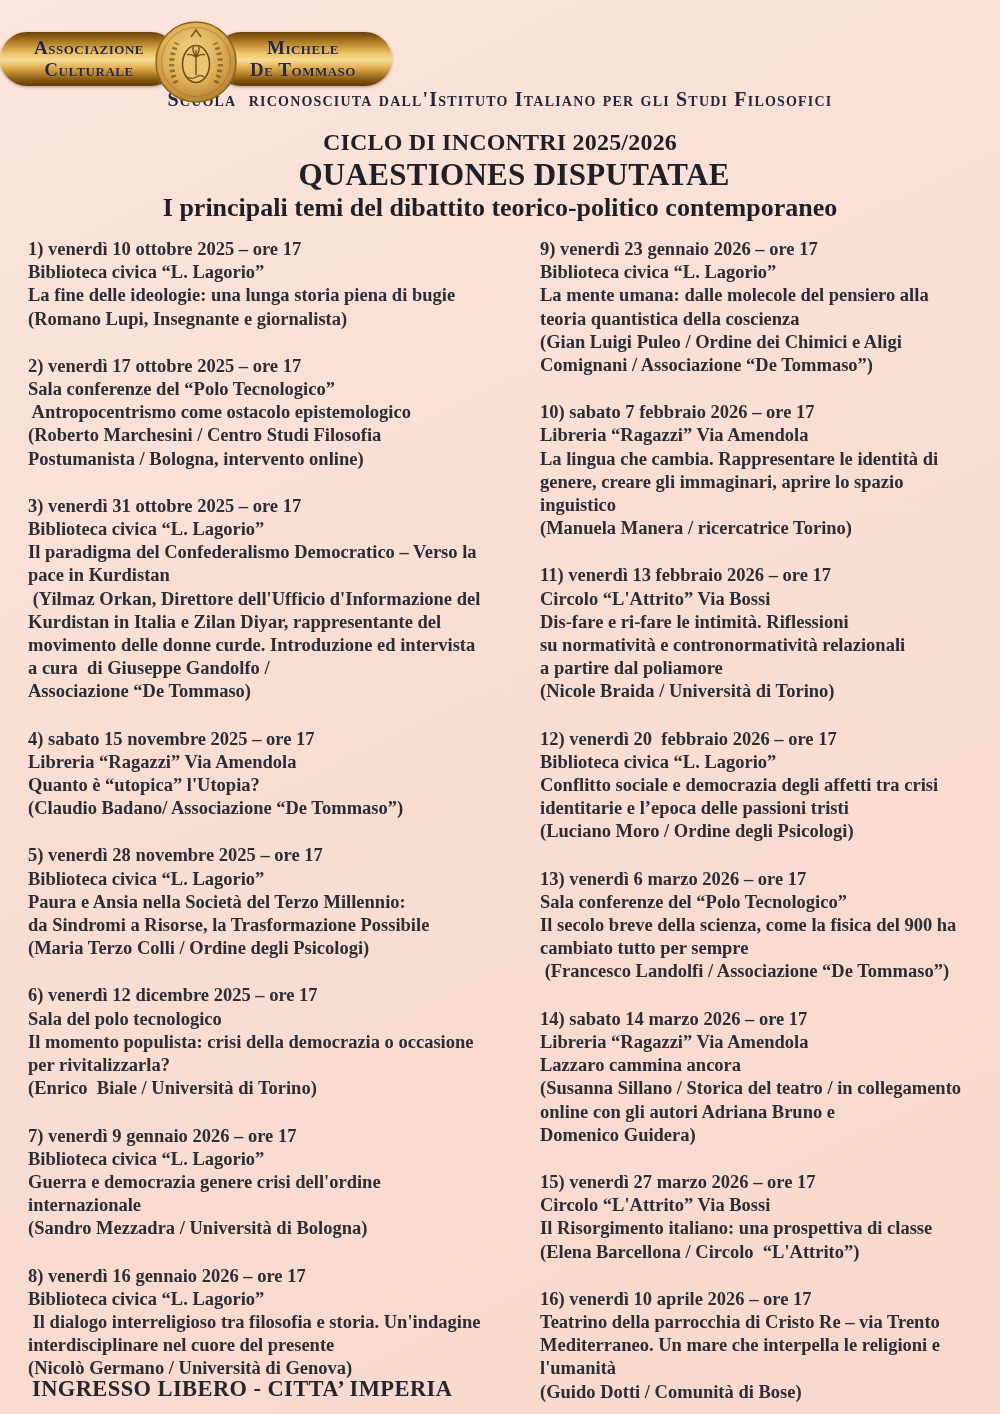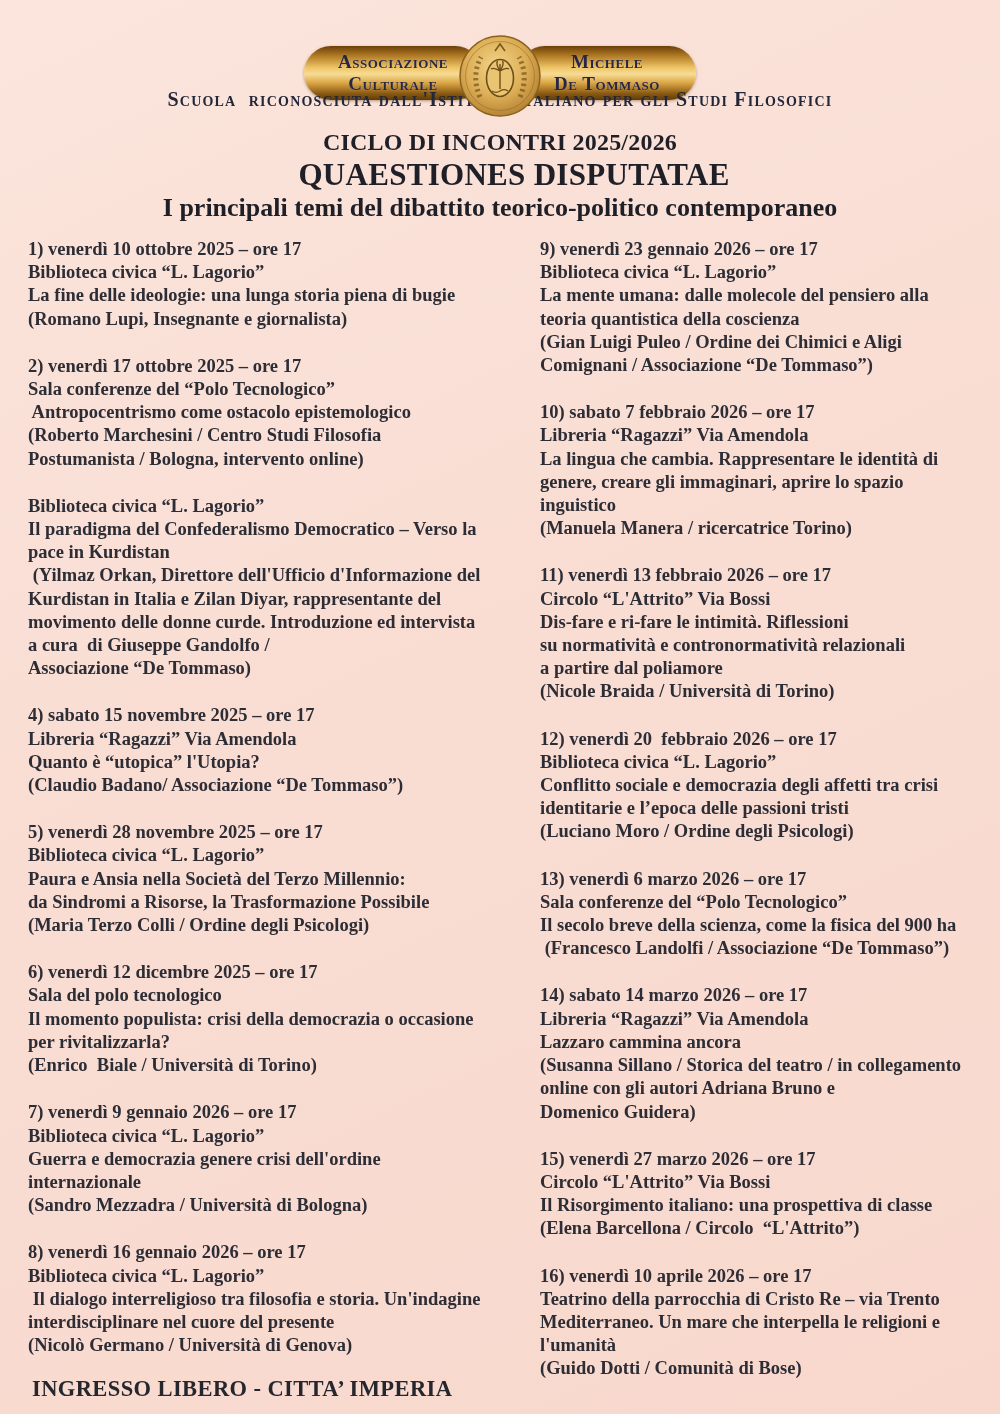--- a/index.html
+++ b/index.html
@@ -13,24 +13,23 @@
     height: 1414px;
     margin: 0 auto;
     overflow: hidden;
     background: linear-gradient(155deg, #fbe5dc 0%, #f9ddd3 45%, #f8d8cd 100%);
     color: #2d2d36;
   }
 
   
   .banner-wrap {
     position: absolute;
-    top: 32px; left: 0; right: 0;
+    top: 18px; left: 0; right: 0;
     height: 90px;
     display: flex;
-    justify-content: center;
   }
   .banner-inner {
     position: relative;
     width: 392px;
     height: 90px;
   }
   .capsule {
     position: absolute;
     top: 14px;
     width: 178px;
@@ -184,20 +183,21 @@
           <div class="line">(Romano Lupi, Insegnante e giornalista)</div>
         </div>
         <div class="event">
           <div class="line">2) venerdì 17 ottobre 2025 – ore 17</div>
           <div class="line">Sala conferenze del “Polo Tecnologico”</div>
           <div class="line"> Antropocentrismo come ostacolo epistemologico</div>
           <div class="line">(Roberto Marchesini / Centro Studi Filosofia</div>
           <div class="line">Postumanista / Bologna, intervento online)</div>
         </div>
         <div class="event">
+          <div class="line">3) venerdì 31 ottobre 2025 – ore 17</div>
           <div class="line">Biblioteca civica “L. Lagorio”</div>
           <div class="line">Il paradigma del Confederalismo Democratico – Verso la</div>
           <div class="line">pace in Kurdistan</div>
           <div class="line"> (Yilmaz Orkan, Direttore dell'Ufficio d'Informazione del</div>
           <div class="line">Kurdistan in Italia e Zilan Diyar, rappresentante del</div>
           <div class="line">movimento delle donne curde. Introduzione ed intervista</div>
           <div class="line">a cura  di Giuseppe Gandolfo /</div>
           <div class="line">Associazione “De Tommaso)</div>
         </div>
         <div class="event">
@@ -264,20 +264,21 @@
           <div class="line">12) venerdì 20  febbraio 2026 – ore 17</div>
           <div class="line">Biblioteca civica “L. Lagorio”</div>
           <div class="line">Conflitto sociale e democrazia degli affetti tra crisi</div>
           <div class="line">identitarie e l’epoca delle passioni tristi</div>
           <div class="line">(Luciano Moro / Ordine degli Psicologi)</div>
         </div>
         <div class="event">
           <div class="line">13) venerdì 6 marzo 2026 – ore 17</div>
           <div class="line">Sala conferenze del “Polo Tecnologico”</div>
           <div class="line">Il secolo breve della scienza, come la fisica del 900 ha</div>
+          <div class="line">cambiato tutto per sempre</div>
           <div class="line"> (Francesco Landolfi / Associazione “De Tommaso”)</div>
         </div>
         <div class="event">
           <div class="line">14) sabato 14 marzo 2026 – ore 17</div>
           <div class="line">Libreria “Ragazzi” Via Amendola</div>
           <div class="line">Lazzaro cammina ancora</div>
           <div class="line">(Susanna Sillano / Storica del teatro / in collegamento</div>
           <div class="line">online con gli autori Adriana Bruno e</div>
           <div class="line">Domenico Guidera)</div>
         </div>

